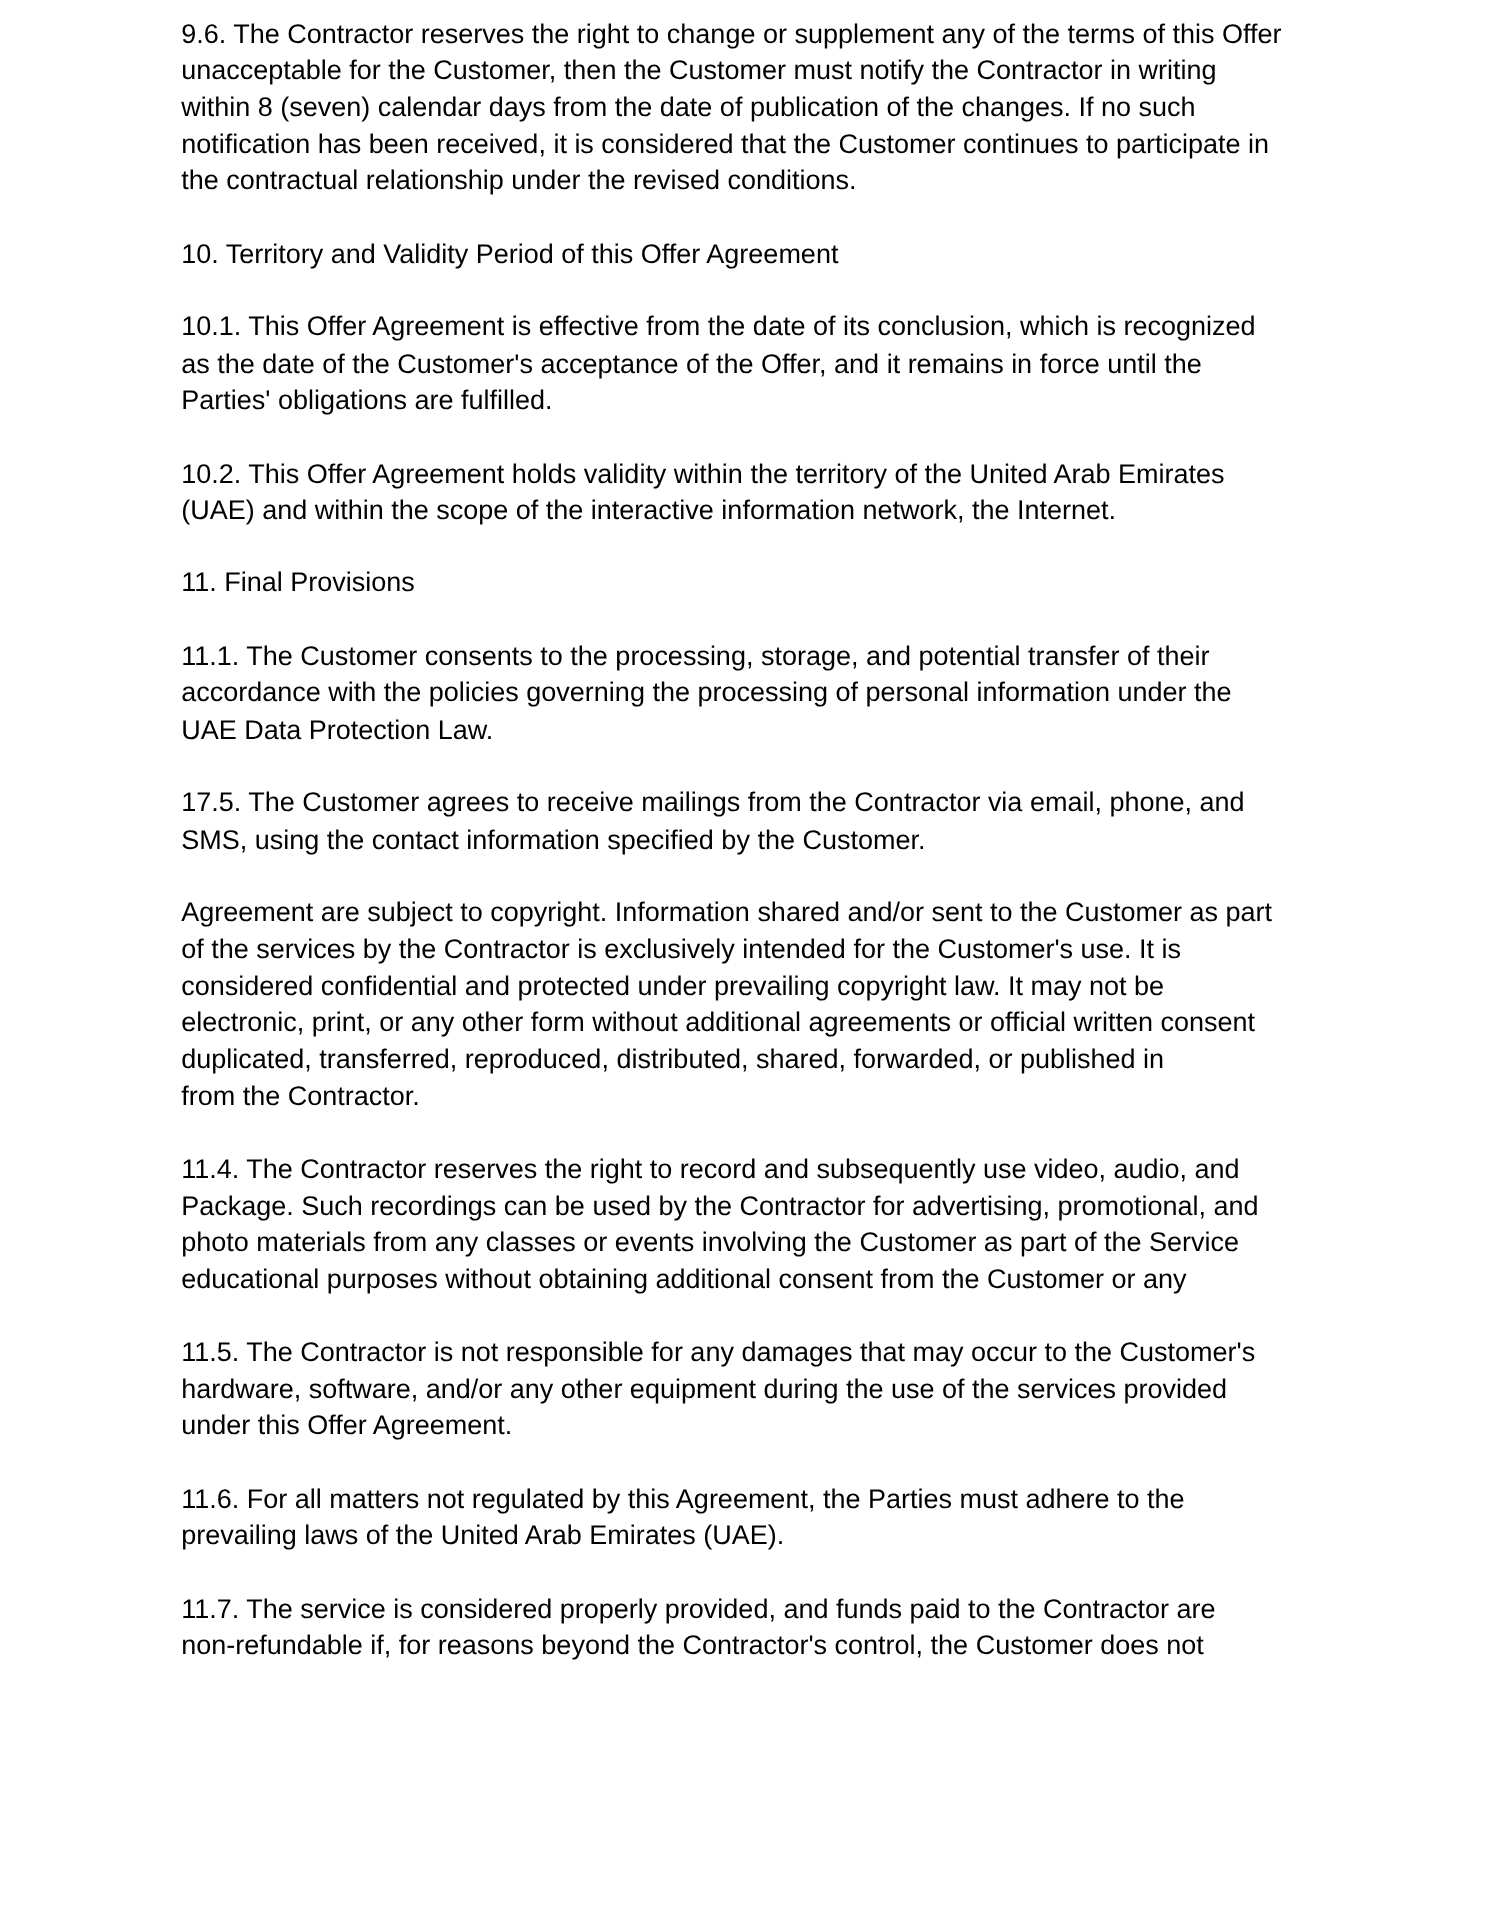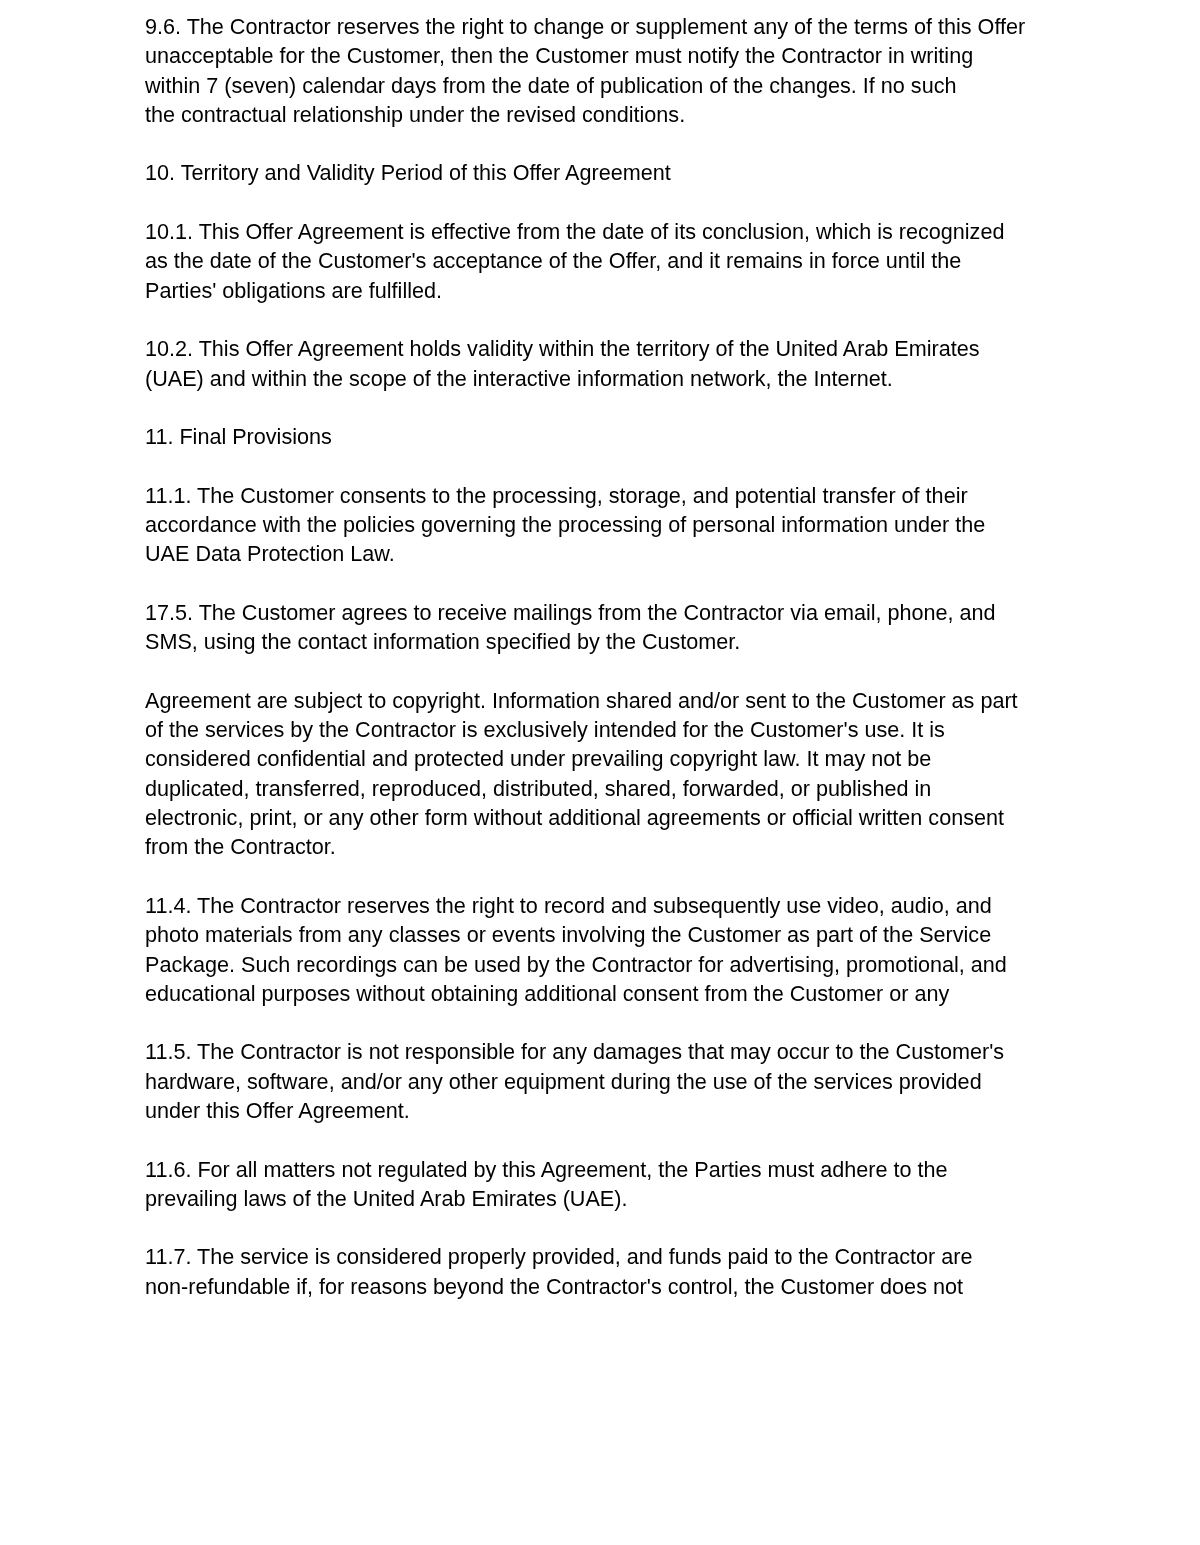--- a/index.html
+++ b/index.html
@@ -37,21 +37,22 @@
   </style>
 </head>
 <body>
 
 <div class="page">
 
 
   <p class="para">
     <span class="line">9.6. The Contractor reserves the right to change or supplement any of the terms of this Offer</span>
     <span class="line">unacceptable for the Customer, then the Customer must notify the Contractor in writing</span>
-    <span class="line">within 7 (seven) calendar days from the date of publication of the changes. If no such</span>
+    <span class="line">within 8 (seven) calendar days from the date of publication of the changes. If no such</span>
+    <span class="line">notification has been received, it is considered that the Customer continues to participate in</span>
     <span class="line">the contractual relationship under the revised conditions.</span>
   </p>
 
   <p class="heading">
     <span class="line">10. Territory and Validity Period of this Offer Agreement</span>
   </p>
 
   <p class="para">
     <span class="line">10.1. This Offer Agreement is effective from the date of its conclusion, which is recognized</span>
     <span class="line">as the date of the Customer's acceptance of the Offer, and it remains in force until the</span>
@@ -75,29 +76,29 @@
 
   <p class="para">
     <span class="line">17.5. The Customer agrees to receive mailings from the Contractor via email, phone, and</span>
     <span class="line">SMS, using the contact information specified by the Customer.</span>
   </p>
 
   <p class="para">
     <span class="line">Agreement are subject to copyright. Information shared and/or sent to the Customer as part</span>
     <span class="line">of the services by the Contractor is exclusively intended for the Customer's use. It is</span>
     <span class="line">considered confidential and protected under prevailing copyright law. It may not be</span>
+    <span class="line">electronic, print, or any other form without additional agreements or official written consent</span>
     <span class="line">duplicated, transferred, reproduced, distributed, shared, forwarded, or published in</span>
-    <span class="line">electronic, print, or any other form without additional agreements or official written consent</span>
     <span class="line">from the Contractor.</span>
   </p>
 
   <p class="para">
     <span class="line">11.4. The Contractor reserves the right to record and subsequently use video, audio, and</span>
+    <span class="line">Package. Such recordings can be used by the Contractor for advertising, promotional, and</span>
     <span class="line">photo materials from any classes or events involving the Customer as part of the Service</span>
-    <span class="line">Package. Such recordings can be used by the Contractor for advertising, promotional, and</span>
     <span class="line">educational purposes without obtaining additional consent from the Customer or any</span>
   </p>
 
   <p class="para">
     <span class="line">11.5. The Contractor is not responsible for any damages that may occur to the Customer's</span>
     <span class="line">hardware, software, and/or any other equipment during the use of the services provided</span>
     <span class="line">under this Offer Agreement.</span>
   </p>
 
   <p class="para">

